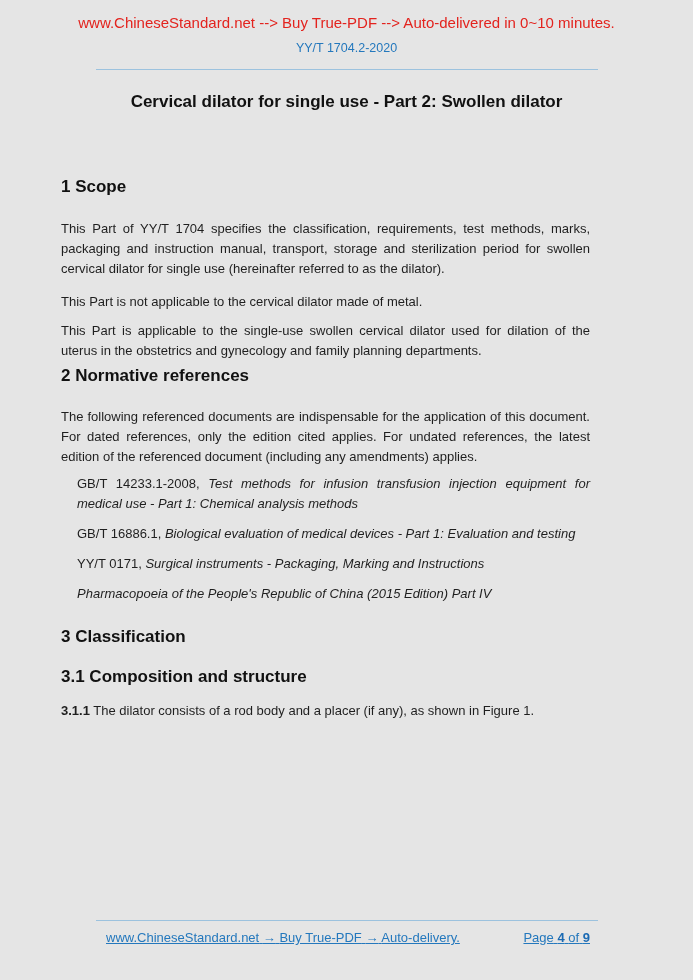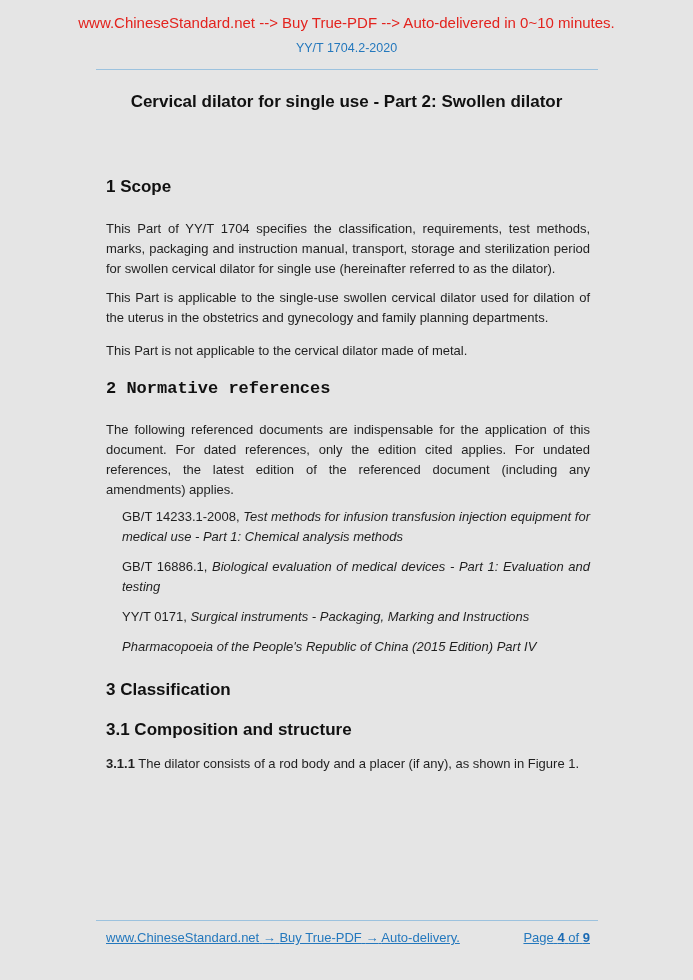--- a/index.html
+++ b/index.html
@@ -41,33 +41,33 @@
   .doc-title {
     margin-top: 22px;
     text-align: center;
     font-size: 17px;
     line-height: 19px;
     font-weight: 700;
     color: #111111;
   }
   
   .content {
-    padding-left: 106px;
+    padding-left: 61px;
     padding-right: 103px;
     font-size: 13px;
     line-height: 20px;
   }
   h2.sec {
     font-size: 17px;
     line-height: 21px;
     font-weight: 700;
     color: #111111;
   }
   .h-scope      { margin-top: 65px; }
-  .h-normative  { margin-top: 17px; font-family: Liberation Mono, monospace; }
+  .h-normative  { margin-top: 4px; }
   .h-class      { margin-top: 22px; }
   p.body-p { text-align: justify; }
   .p1 { margin-top: 22px; }
   .p2 { margin-top: 9px; }
   .p3 { margin-top: 13px; }
   .intro { margin-top: 21px; }
   .refs { margin-top: 7px; }
   p.ref {
     margin-left: 16px;
     text-align: justify;
@@ -118,22 +118,22 @@
   <div class="hdr-promo">www.ChineseStandard.net --&gt; Buy True-PDF --&gt; Auto-delivered in 0~10 minutes.</div>
   <div class="hdr-std">YY/T 1704.2-2020</div>
   <div class="rule"></div>
 
   <h1 class="doc-title">Cervical dilator for single use - Part 2: Swollen dilator</h1>
 
   <div class="content">
 
     <h2 class="sec h-scope">1 Scope</h2>
     <p class="body-p p1">This Part of YY/T 1704 specifies the classification, requirements, test methods, marks, packaging and instruction manual, transport, storage and sterilization period for swollen cervical dilator for single use (hereinafter referred to as the dilator).</p>
+    <p class="body-p p3">This Part is not applicable to the cervical dilator made of metal.</p>
     <p class="body-p p2">This Part is applicable to the single-use swollen cervical dilator used for dilation of the uterus in the obstetrics and gynecology and family planning departments.</p>
-    <p class="body-p p3">This Part is not applicable to the cervical dilator made of metal.</p>
 
     <h2 class="sec h-normative">2 Normative references</h2>
     <p class="body-p intro">The following referenced documents are indispensable for the application of this document. For dated references, only the edition cited applies. For undated references, the latest edition of the referenced document (including any amendments) applies.</p>
 
     <div class="refs">
       <p class="ref"><span class="ref-code">GB/T 14233.1-2008,</span> <span class="ref-title">Test methods for infusion transfusion injection equipment for medical use - Part 1: Chemical analysis methods</span></p>
       <p class="ref"><span class="ref-code">GB/T 16886.1,</span> <span class="ref-title">Biological evaluation of medical devices - Part 1: Evaluation and testing</span></p>
       <p class="ref"><span class="ref-code">YY/T 0171,</span> <span class="ref-title">Surgical instruments - Packaging, Marking and Instructions</span></p>
       <p class="ref"><span class="ref-code"></span><span class="ref-title">Pharmacopoeia of the People's Republic of China (2015 Edition) Part IV</span></p>
     </div>

